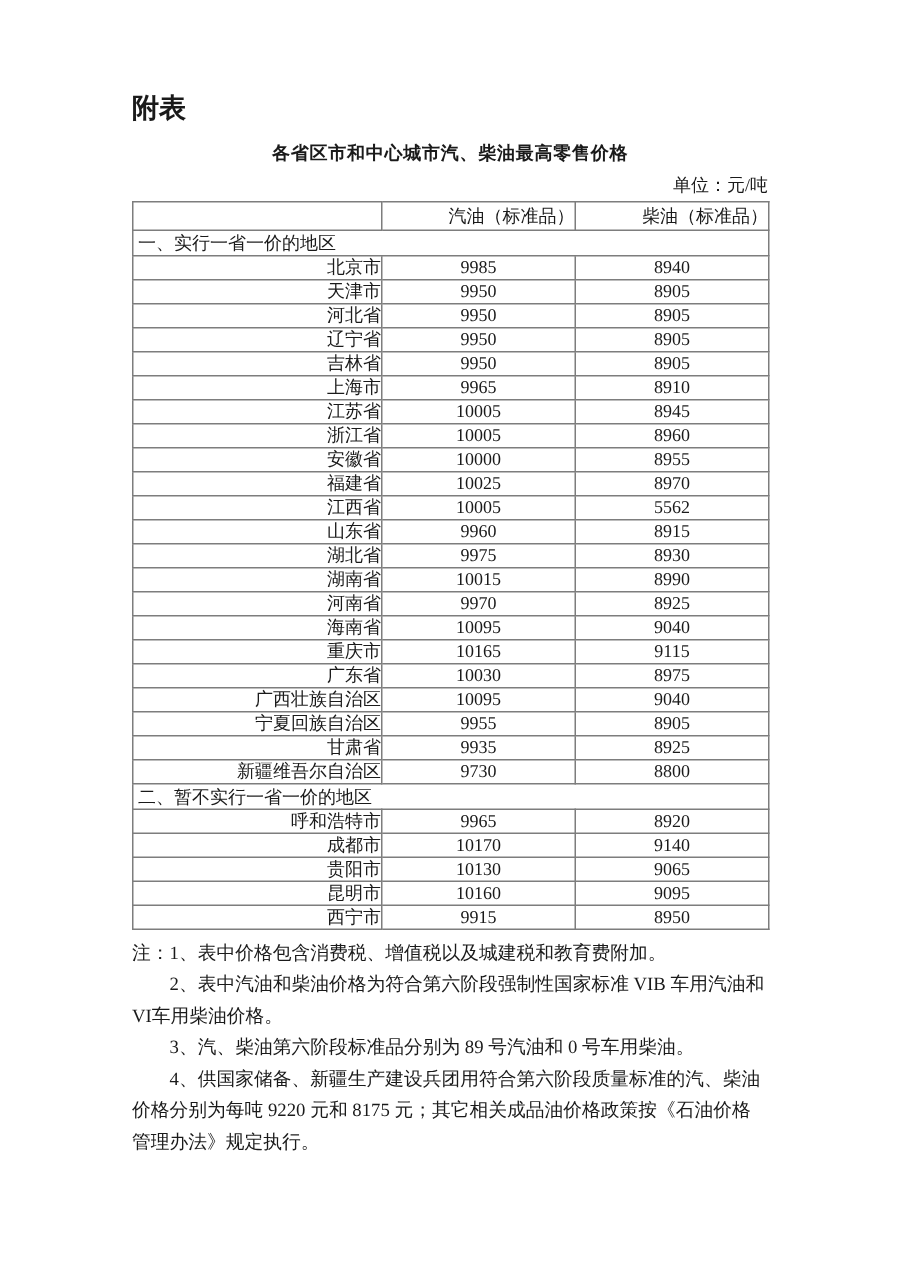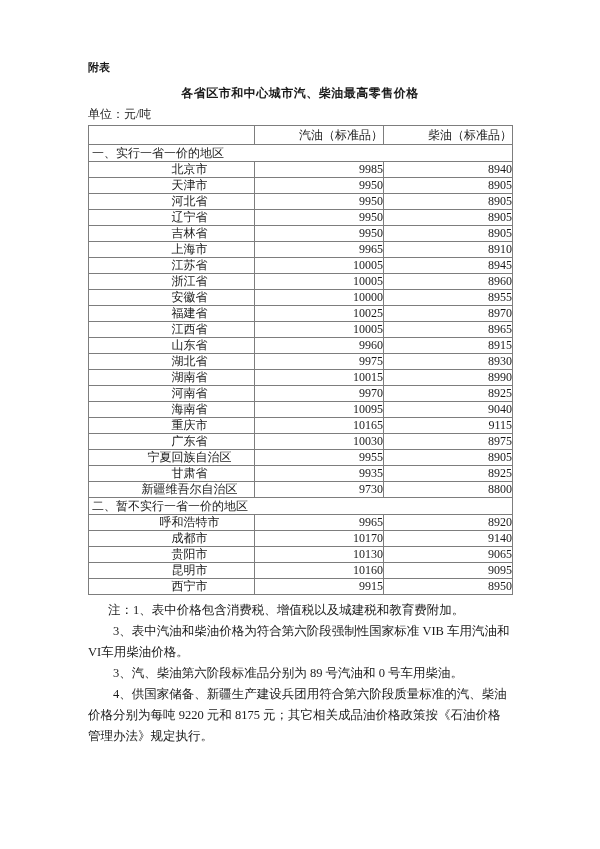--- a/index.html
+++ b/index.html
@@ -12,33 +12,34 @@
     color: #1a1a1a;
     overflow: hidden;
   }
   .page {
     position: absolute;
     left: 88px;
     top: 60px;
     width: 424px;
   }
   .appendix-label {
-    font-size: 11px;
+    font-size: 18px;
     font-weight: bold;
     font-family: "Liberation Sans", "DejaVu Sans", sans-serif;
   }
   .doc-title {
     text-align: center;
     font-size: 12px;
     font-weight: bold;
     font-family: "Liberation Sans", "DejaVu Sans", sans-serif;
     margin-top: 10px;
     letter-spacing: 0.5px;
   }
   .unit-label {
+    text-align: right;
     font-size: 12px;
     margin-top: 4px;
     margin-bottom: 2px;
   }
   table.price-table {
     width: 424px;
     border-collapse: collapse;
     table-layout: fixed;
   }
   .price-table td, .price-table th {
@@ -49,30 +50,30 @@
     height: 16px;
     line-height: 15px;
     vertical-align: middle;
     overflow: hidden;
     white-space: nowrap;
   }
   .price-table col.c-region { width: 166px; }
   .price-table col.c-gas    { width: 129px; }
   .price-table col.c-diesel { width: 129px; }
   .price-table th { text-align: right; height: 19px; line-height: 18px; }
-  td.region { text-align: center; padding-left: 36px; margin-left: 32px; }
-  td.num { text-align: right; }
+  td.region { text-align: right; padding-left: 36px; margin-left: 32px; }
+  td.num { text-align: center; }
   td.section { text-align: left; padding-left: 3px; height: 17px; }
   .notes {
     margin-top: 5px;
     font-size: 12.5px;
     line-height: 1.68;
   }
   .notes p { text-indent: 2em; }
-  .notes p.first { text-indent: 0; margin-left: 20px; }
+  .notes p.first { text-indent: 0; }
 </style>
 </head>
 <body>
 
 <div class="page">
 
   <div class="appendix-label">附表</div>
 
   <div class="doc-title">各省区市和中心城市汽、柴油最高零售价格</div>
 
@@ -142,21 +143,21 @@
           <td class="num">8955</td>
         </tr>
         <tr>
           <td class="region">福建省</td>
           <td class="num">10025</td>
           <td class="num">8970</td>
         </tr>
         <tr>
           <td class="region">江西省</td>
           <td class="num">10005</td>
-          <td class="num">8965</td>
+          <td class="num">5562</td>
         </tr>
         <tr>
           <td class="region">山东省</td>
           <td class="num">9960</td>
           <td class="num">8915</td>
         </tr>
         <tr>
           <td class="region">湖北省</td>
           <td class="num">9975</td>
           <td class="num">8930</td>
@@ -180,20 +181,25 @@
           <td class="region">重庆市</td>
           <td class="num">10165</td>
           <td class="num">9115</td>
         </tr>
         <tr>
           <td class="region">广东省</td>
           <td class="num">10030</td>
           <td class="num">8975</td>
         </tr>
         <tr>
+          <td class="region">广西壮族自治区</td>
+          <td class="num">10095</td>
+          <td class="num">9040</td>
+        </tr>
+        <tr>
           <td class="region">宁夏回族自治区</td>
           <td class="num">9955</td>
           <td class="num">8905</td>
         </tr>
         <tr>
           <td class="region">甘肃省</td>
           <td class="num">9935</td>
           <td class="num">8925</td>
         </tr>
         <tr>
@@ -227,18 +233,18 @@
         <tr>
           <td class="region">西宁市</td>
           <td class="num">9915</td>
           <td class="num">8950</td>
         </tr>
       </tbody>
   </table>
 
   <div class="notes">
     <p class="first">注：1、表中价格包含消费税、增值税以及城建税和教育费附加。</p>
-    <p>3、表中汽油和柴油价格为符合第六阶段强制性国家标准 VIB 车用汽油和VI车用柴油价格。</p>
+    <p>2、表中汽油和柴油价格为符合第六阶段强制性国家标准 VIB 车用汽油和VI车用柴油价格。</p>
     <p>3、汽、柴油第六阶段标准品分别为 89 号汽油和 0 号车用柴油。</p>
     <p>4、供国家储备、新疆生产建设兵团用符合第六阶段质量标准的汽、柴油价格分别为每吨 9220 元和 8175 元；其它相关成品油价格政策按《石油价格管理办法》规定执行。</p>
   </div>
 
 </div>
 
 </body></html>

